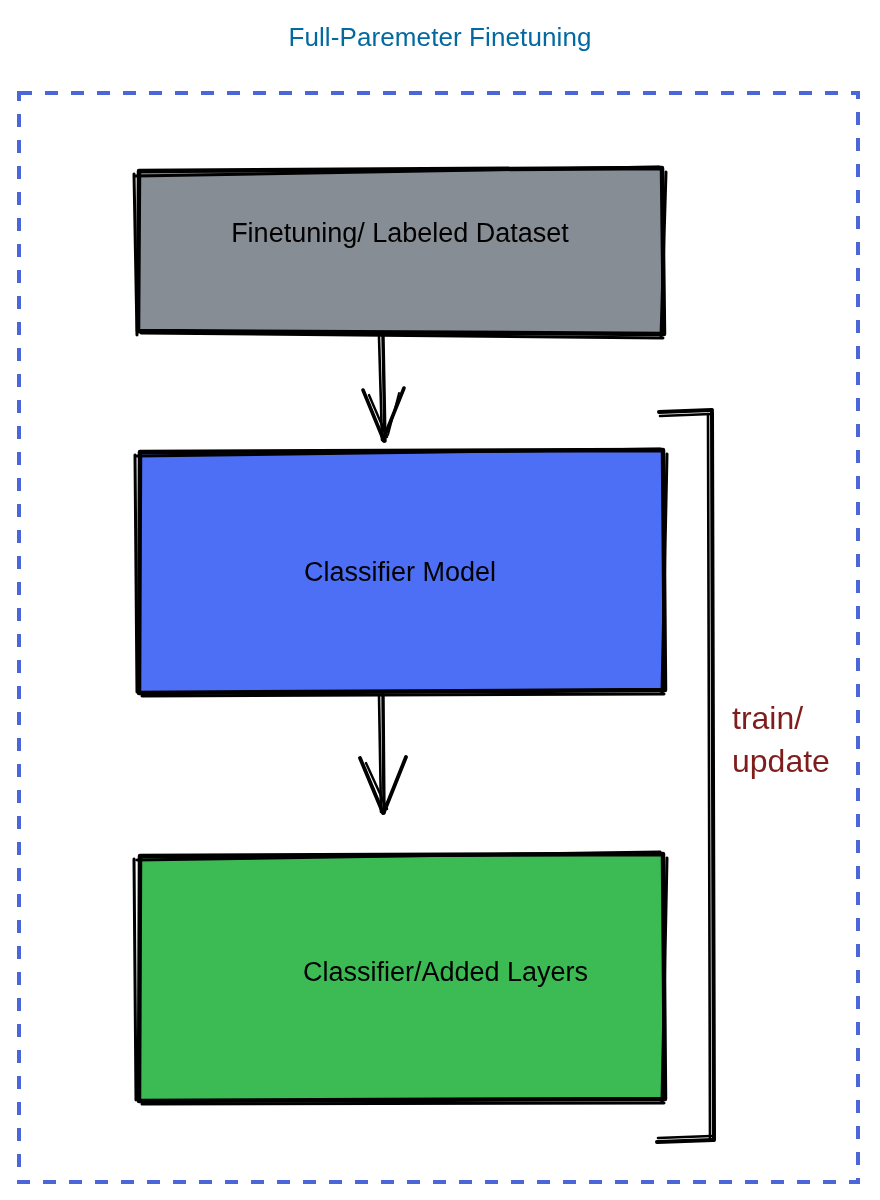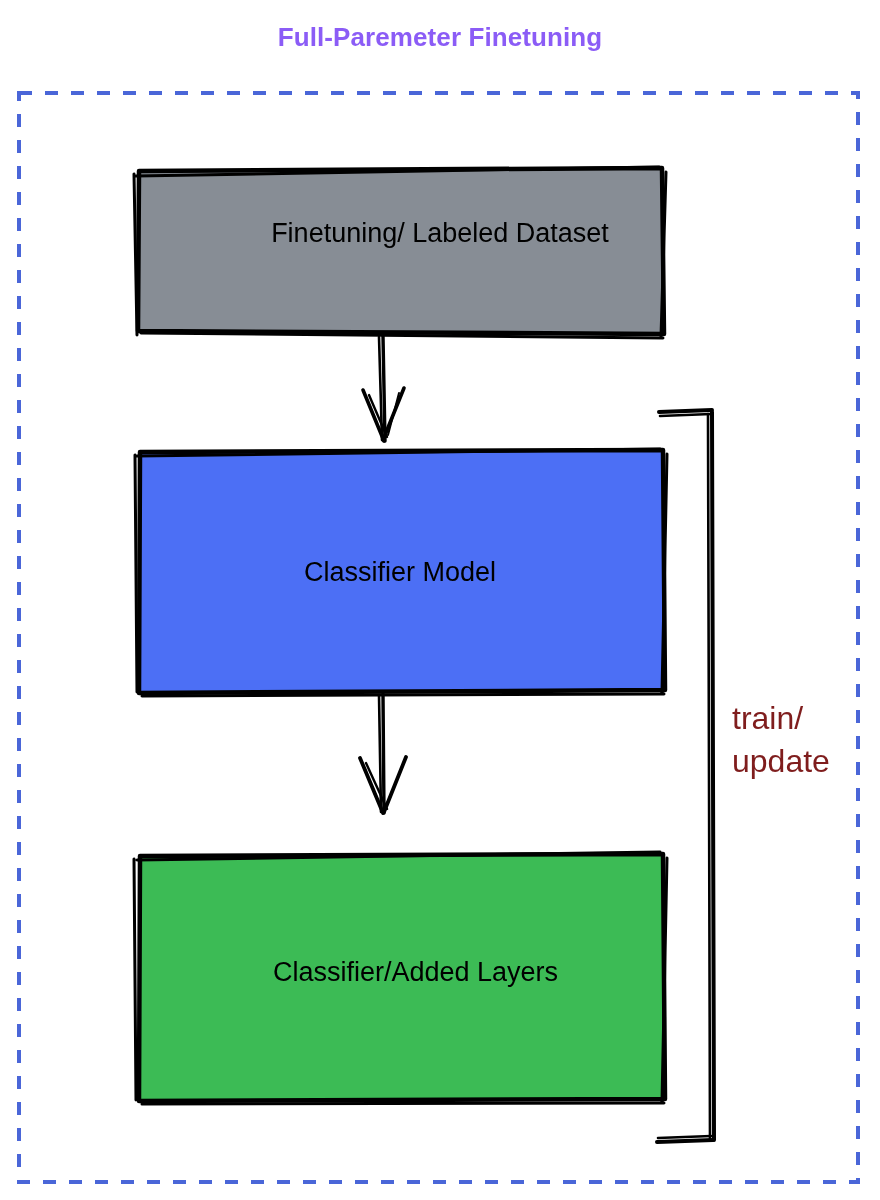--- a/index.html
+++ b/index.html
@@ -19,54 +19,53 @@
     height: 1200px;
     background: #ffffff;
   }
   #diagram-title {
     position: absolute;
     left: 0;
     top: 22px;
     width: 880px;
     text-align: center;
     font-size: 26px;
-    font-weight: 700;
-    color: #8b5cf6;
+    font-weight: 400;
+    color: #0369a1;
     letter-spacing: 0.1px;
     white-space: nowrap;
   }
   #sketch-layer {
     position: absolute;
     left: 0;
     top: 0;
     width: 880px;
     height: 1200px;
   }
   .node-label {
     position: absolute;
     text-align: center;
     color: #000000;
     font-size: 27px;
     font-weight: 400;
     white-space: nowrap;
     line-height: 1.18;
   }
   #label-dataset {
-    left: 154px;
+    left: 138px;
     top: 218px;
     width: 524px;
-    padding-left: 24px;
   }
   #label-pretrained {
     left: 138px;
     top: 557px;
     width: 524px;
   }
   #label-classifier {
-    left: 120px;
+    left: 150px;
     top: 957px;
     width: 591px;
   }
   #label-loop {
     position: absolute;
     left: 732px;
     top: 697px;
     width: 120px;
     text-align: left;
     color: #7f1d1d;

